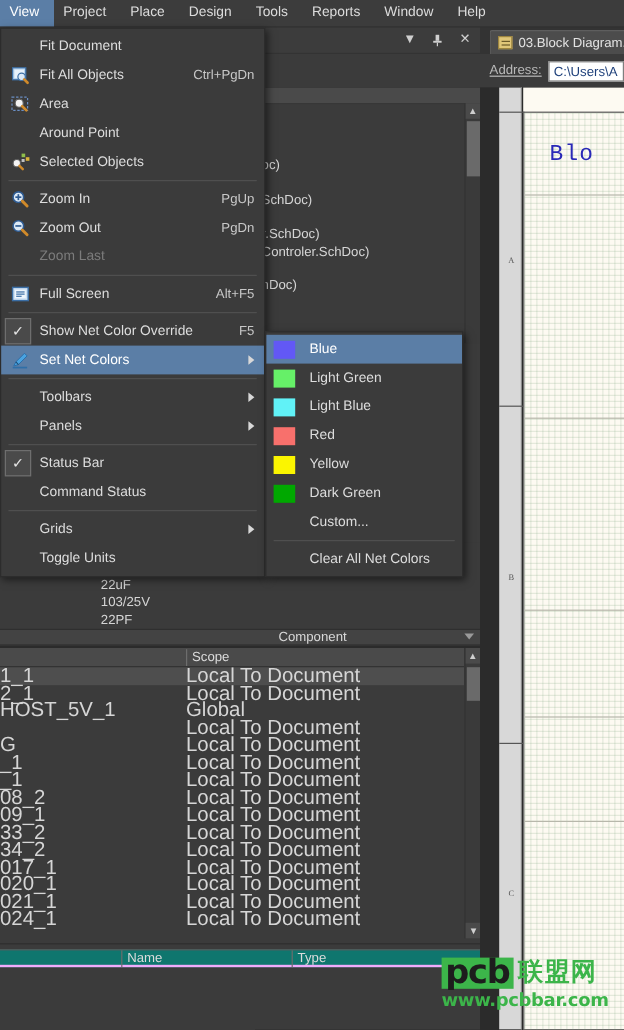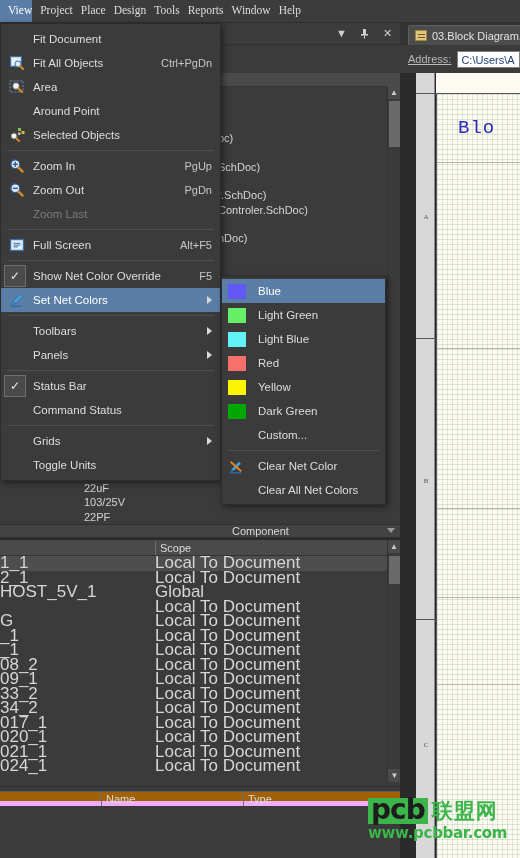--- a/index.html
+++ b/index.html
@@ -15,24 +15,23 @@
   #root { position: relative; width: 520px; height: 858px; }
 
   
   .menubar {
     position: absolute; left: 0; top: 0; width: 520px; height: 23px;
     background: #3c3c3c;
     display: flex; align-items: center;
     border-bottom: 1px solid #2f2f2f;
   }
   .menubar .mi {
-    padding: 4px 0 5px 8px;
+    padding: 4px 12px 5px 8px;
     font-size: 11.5px; color: #dcdcdc; line-height: 13px;
     white-space: nowrap;
-    font-family: Liberation Serif, serif;
   }
   .menubar .mi.active { background: #5b7ea6; color: #ffffff; }
 
   
   .popup {
     position: absolute;
     background: #3b3b3b;
     border: 1px solid #2c2c2c;
     box-shadow: 2px 2px 6px rgba(0,0,0,.5);
     padding: 3px 0;
@@ -159,21 +158,21 @@
   .nt-row .cname { position: absolute; left: 0; top: 0; white-space: nowrap; }
   .nt-row .cscope { position: absolute; left: 155px; top: 0; white-space: nowrap; }
 
   
   .bottomtable {
     position: absolute; left: 0; top: 786px; width: 400px; height: 72px;
     background: #3b3b3b; border-top: 1px solid #2f2f2f;
   }
   .bt-hdr {
     position: absolute; left: 0; top: 4px; width: 400px; height: 15px;
-    background: #a16207; border-top: 1px solid #5a5a5a; border-bottom: 5px solid #f0abfc;
+    background: #0f766e; border-top: 1px solid #5a5a5a; border-bottom: 2px solid #f0abfc;
     font-size: 11px; color: #dcdcdc;
   }
   .bt-hdr .hcell { position: absolute; top: 0; line-height: 14px; padding-left: 4px; border-left: 1px solid #6d6d6d; }
   .bt-body { position: absolute; left:0; top: 20px; width: 400px; height: 52px; background: #3b3b3b; }
 
   
   .doctabstrip {
     position: absolute; left: 400px; top: 23px; width: 120px; height: 22px;
     background: #333333;
   }
@@ -580,28 +579,20 @@
       <div class="crow">
         <span class="sw" style="background: rgb(0, 168, 0);"></span>
         <span class="ctext">Dark Green</span>
       </div>
       <div class="crow">
         <span class="sw none"></span>
         <span class="ctext">Custom...</span>
       </div>
       <div class="msep"></div>
       <div class="crow">
-        <span class="sw none"><svg width="16" height="16" viewBox="0 0 16 16">
-            <path d="M3 12.4 L4.4 9.4 L10.8 2.8 L12.8 4.8 L6.2 11.2 Z" fill="#4aa3e0" stroke="#2b6ea8" stroke-width=".8"></path>
-            <rect x="2" y="13.2" width="11" height="1.4" fill="#2f6fa8"></rect>
-            <path d="M3.2 3.2 L12.6 11.8" stroke="#e8841f" stroke-width="2" stroke-linecap="round"></path>
-          </svg></span>
-        <span class="ctext">Clear Net Color</span>
-      </div>
-      <div class="crow">
         <span class="sw none"></span>
         <span class="ctext">Clear All Net Colors</span>
       </div>
     </div>
 
   <div class="watermark">
     <div class="wm-top">
       <span class="wm-pcb">pcb</span>
       <span class="wm-cn">联盟网</span>
     </div>

